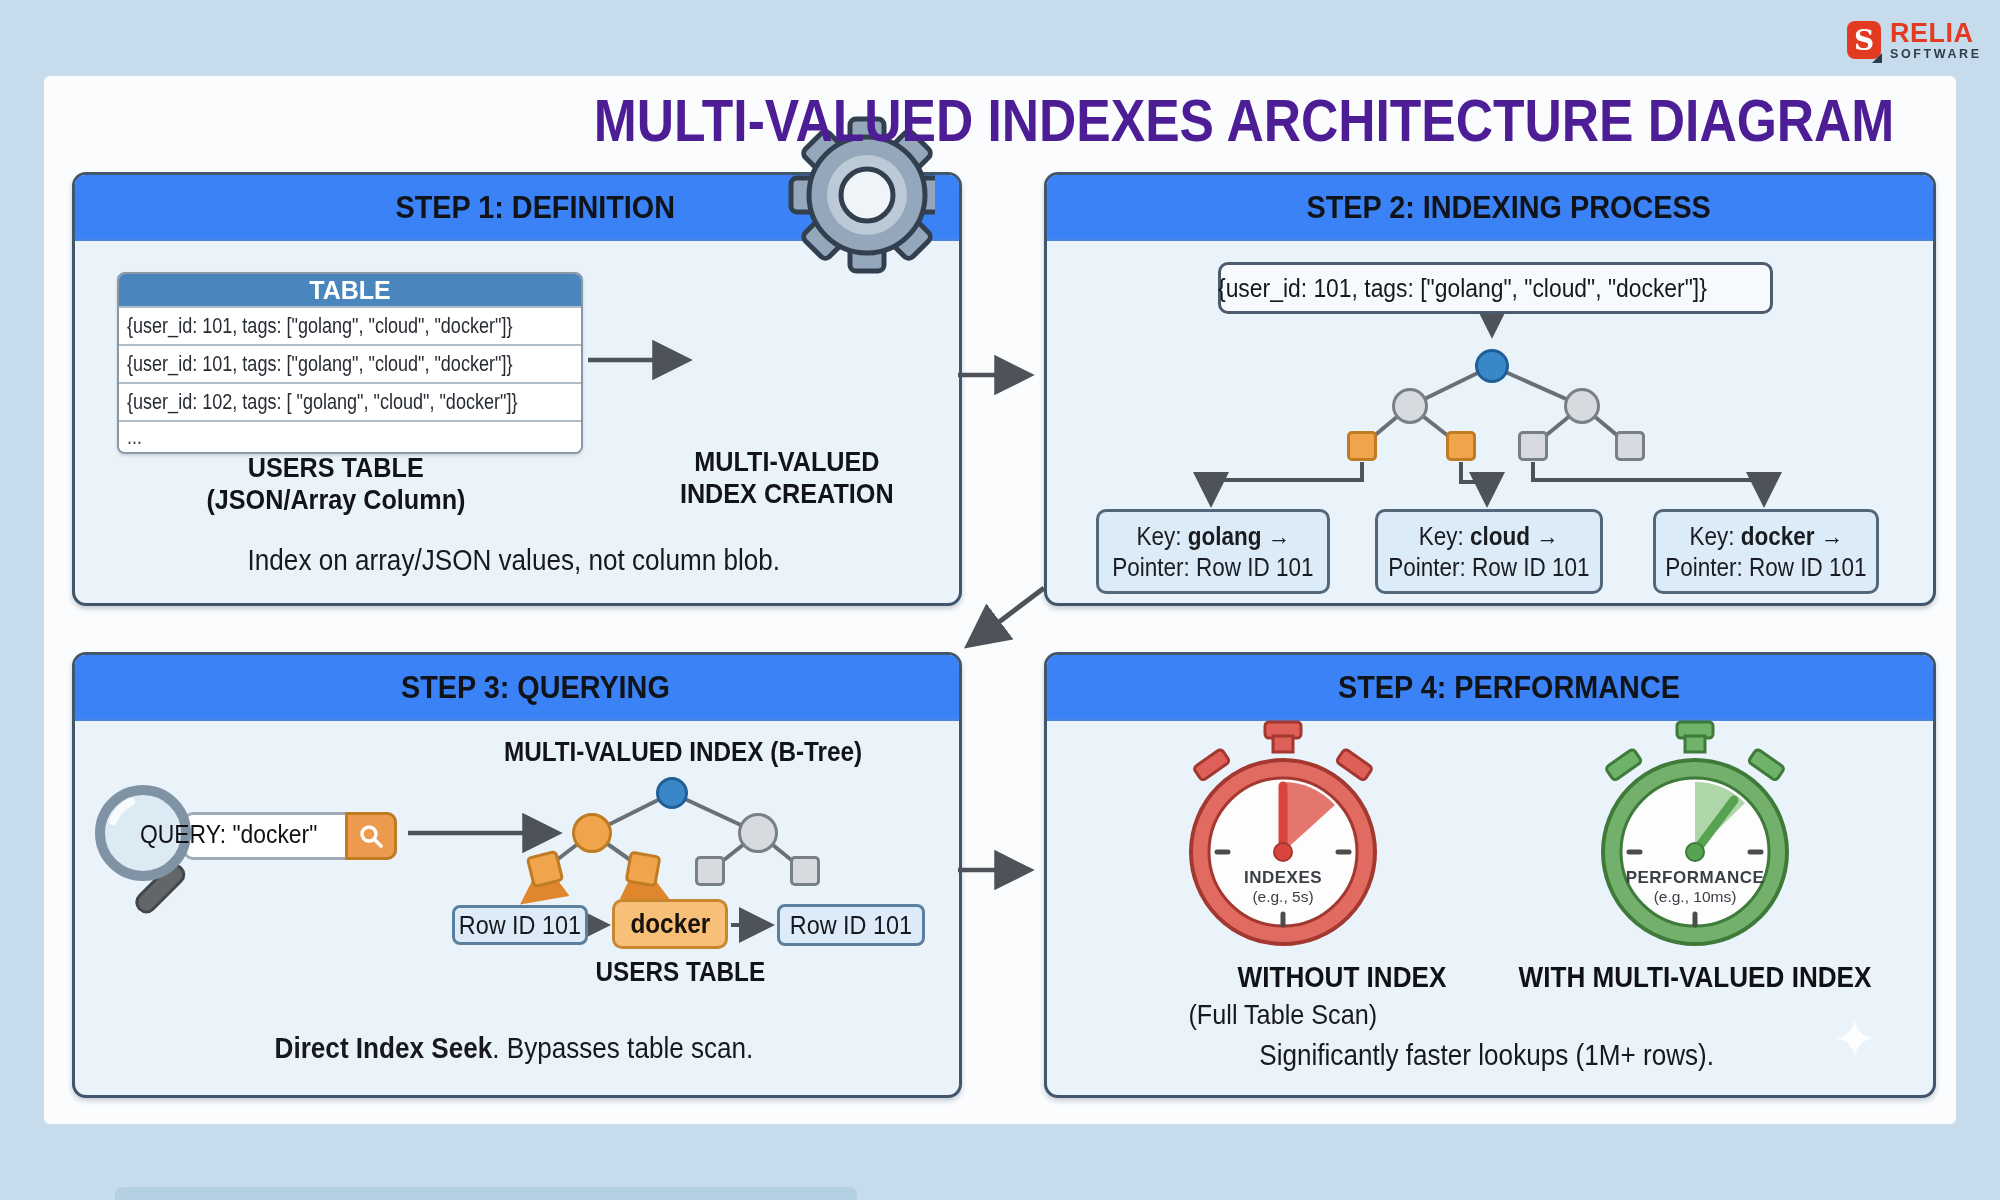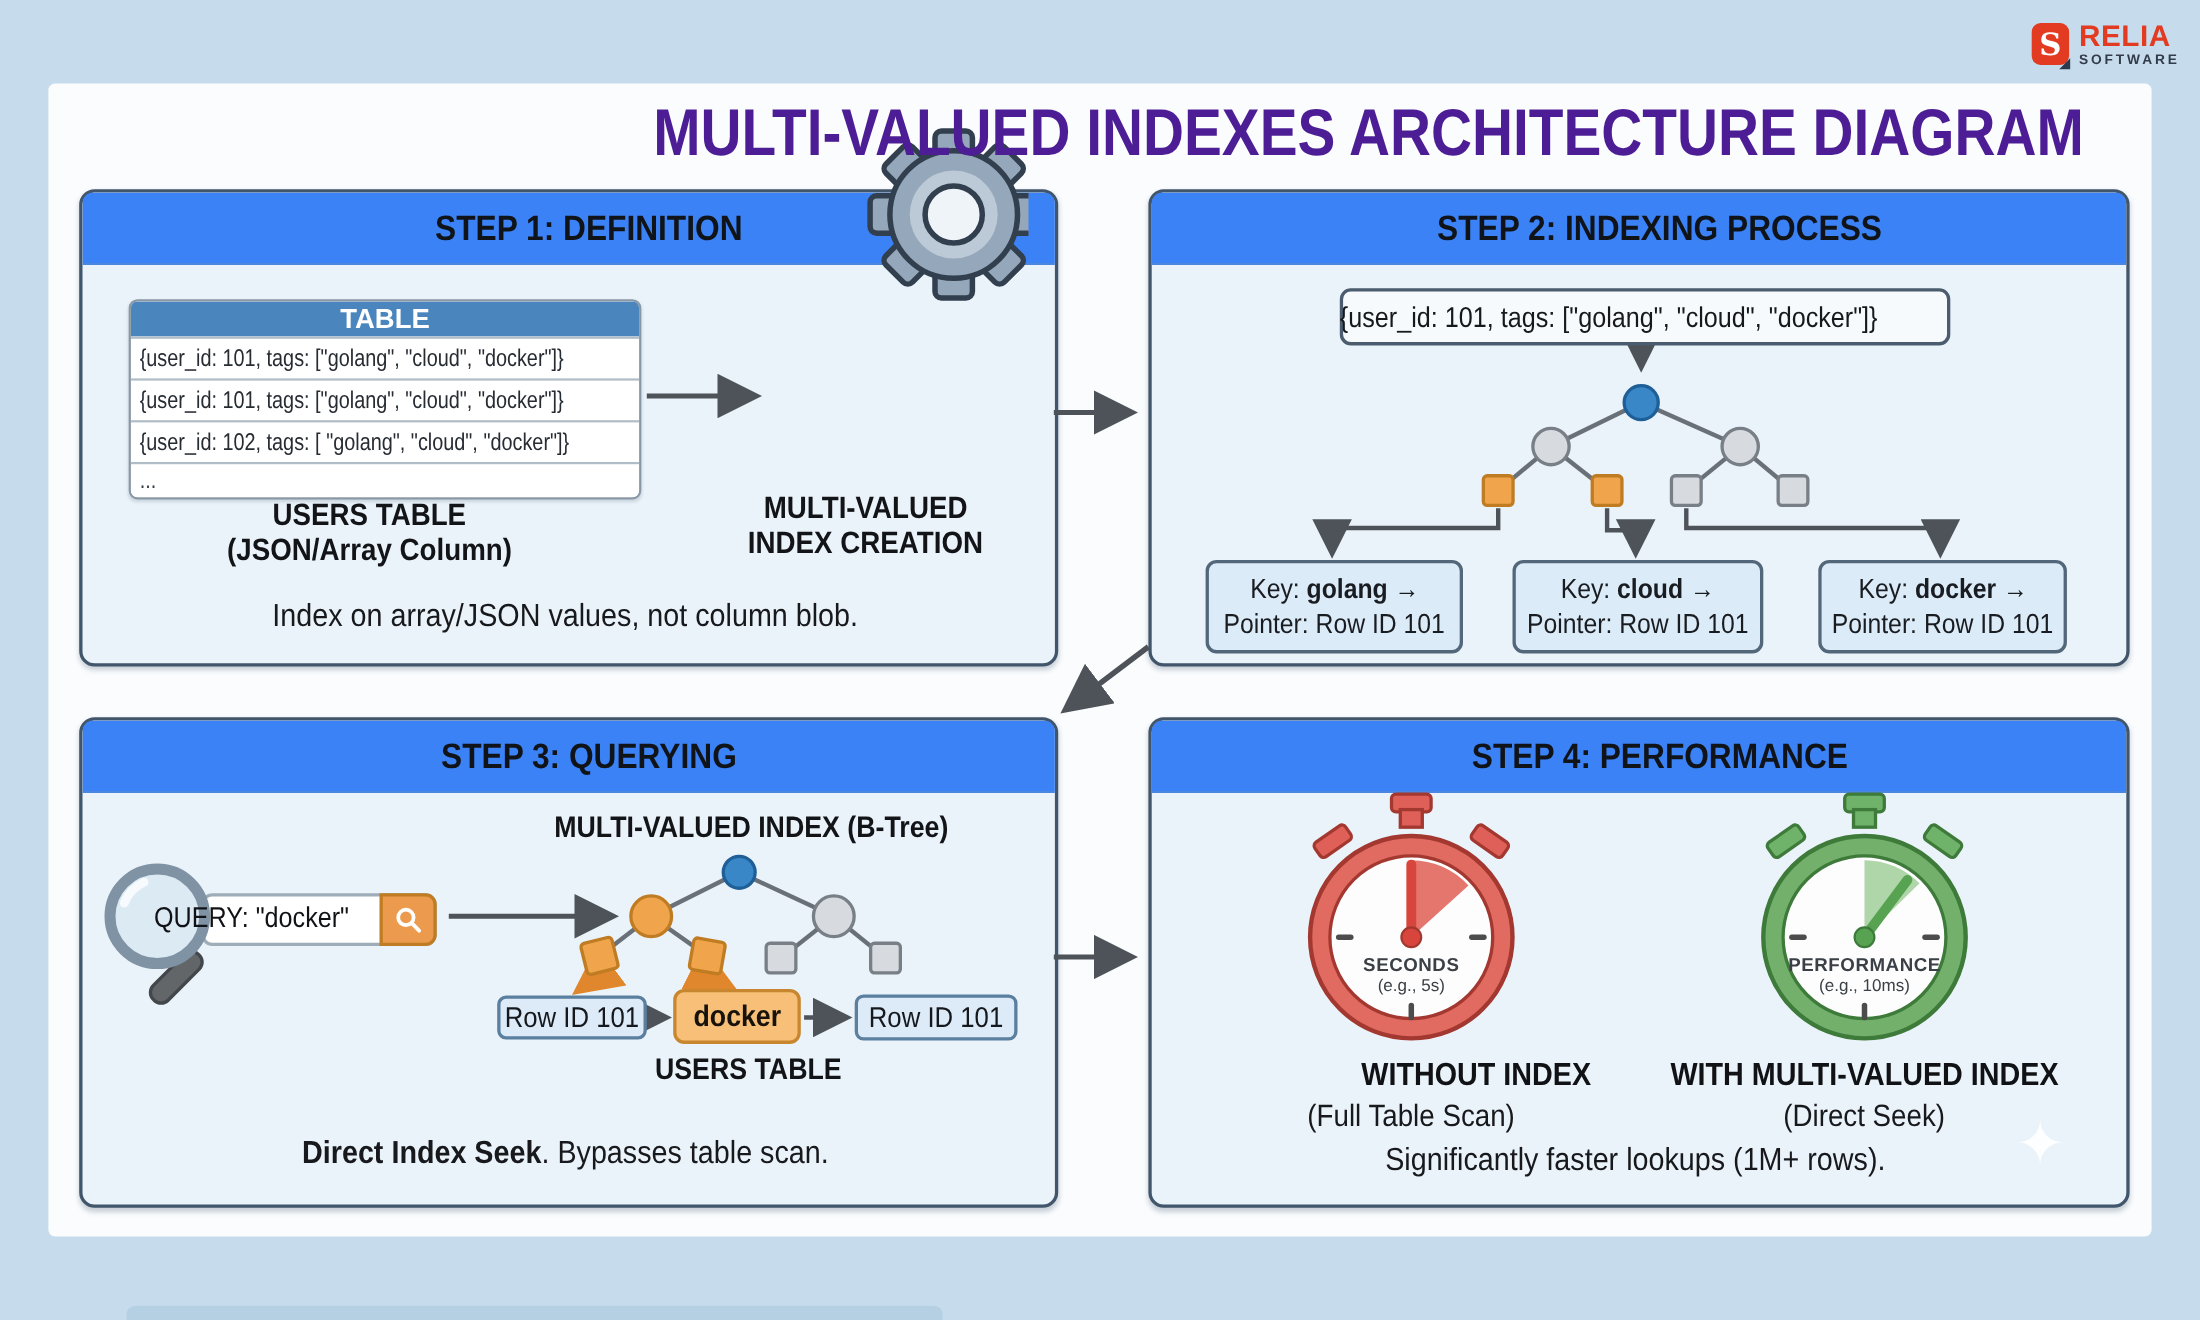--- a/index.html
+++ b/index.html
@@ -305,21 +305,21 @@
     <path class="wedge" d="M110,132 L110,62 A70,70 0 0 1 162,85 Z"></path>
     <line class="hand" x1="110" y1="132" x2="110" y2="66"></line>
     <circle class="dot" cx="110" cy="132" r="9"></circle>
     <g class="ticks">
       <line x1="44" y1="132" x2="55" y2="132"></line>
       <line x1="165" y1="132" x2="176" y2="132"></line>
       <line x1="110" y1="194" x2="110" y2="205"></line>
     </g>
   </svg>
   <div class="abs dial" style="left:1173px;top:216px;top:868px;">
-    <div class="l1">SECONDS</div>
+    <div class="l1">INDEXES</div>
     <div class="l2">(e.g., 5s)</div>
   </div>
 
   <svg class="abs watch watch-green" style="left:1585px;top:720px;z-index:2;" width="220" height="240" viewBox="0 0 220 240">
     <g class="btns">
       <rect x="92" y="2" width="36" height="16" rx="4"></rect>
       <rect x="100" y="16" width="20" height="16"></rect>
       <g transform="rotate(-35 40 45)">
           <rect x="22" y="36" width="34" height="16" rx="4"></rect>
         </g>
@@ -345,22 +345,19 @@
 
   <div class="abs wlabel" style="left:1142px;top:961px;width:400px;">
     <span class="cond">WITHOUT INDEX</span>
   </div>
   <div class="abs wsub" style="left:1083px;top:999px;width:400px;">
     <span class="cond">(Full Table Scan)</span>
   </div>
   <div class="abs wlabel" style="left:1495px;top:961px;width:400px;">
     <span class="cond">WITH MULTI-VALUED INDEX</span>
   </div>
-  <div class="abs wsub" style="left:1495px;top:999px;width:400px;">
-    <span class="cond">(Direct Seek)</span>
-  </div>
   <div class="abs note ctr" style="left:1044px;top:1039px;width:886px;">
     <span class="cond">Significantly faster lookups (1M+ rows).</span>
   </div>
 
   <div class="abs sparkle">✦</div>
 
 </div>
 
 </body></html>

